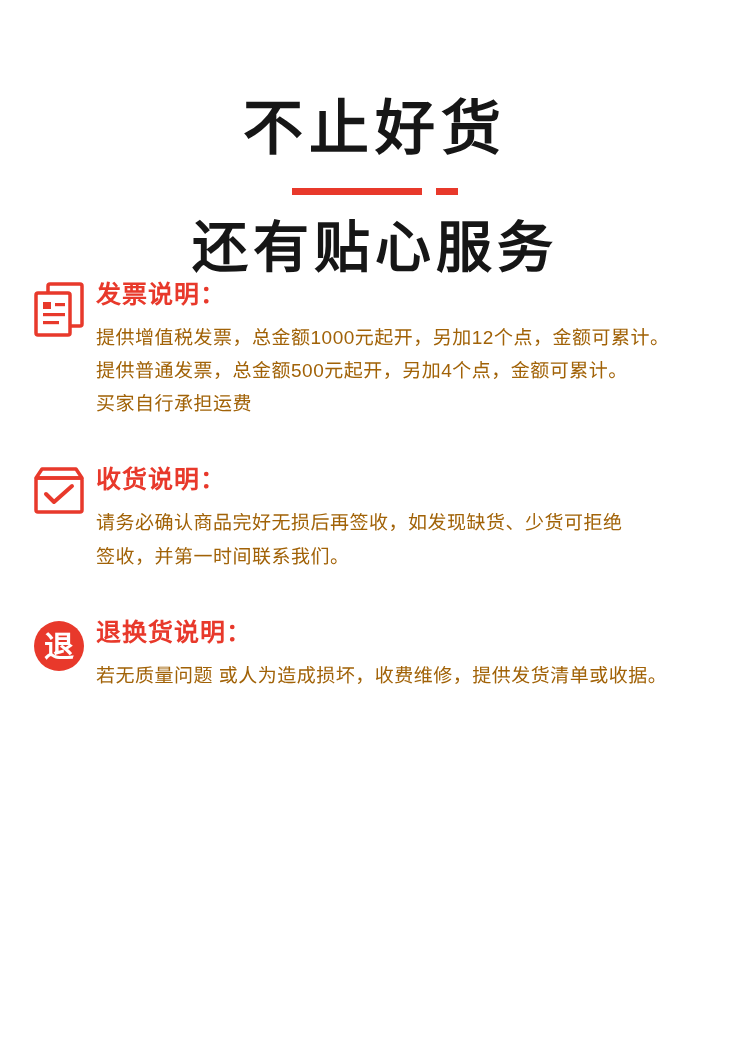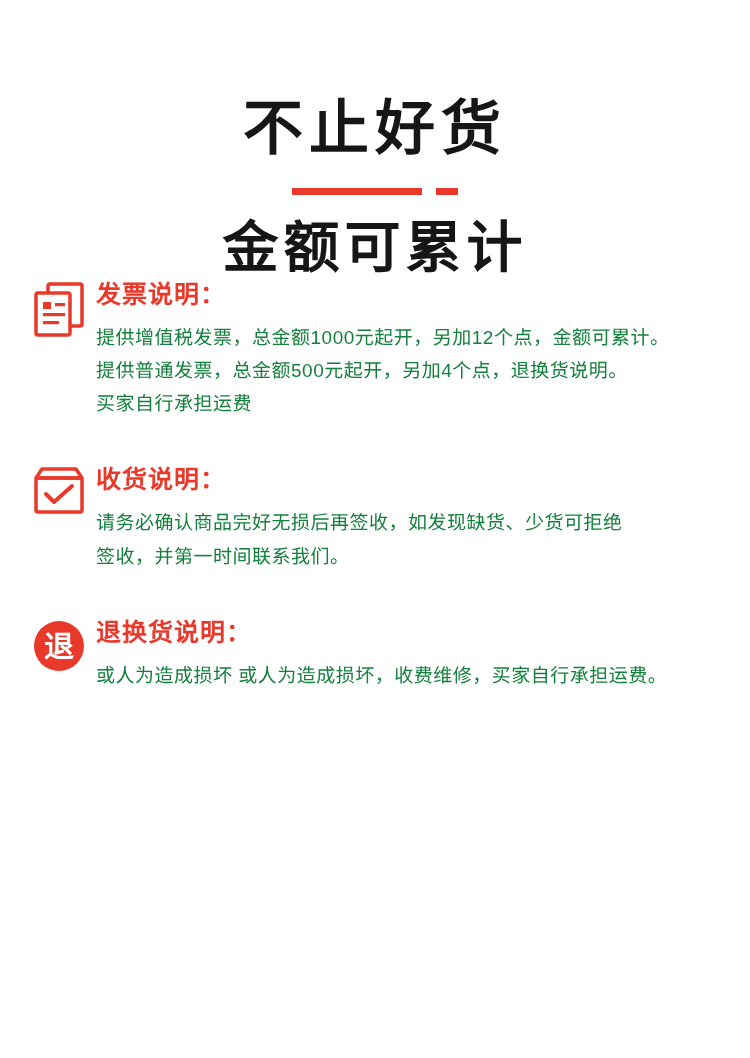--- a/index.html
+++ b/index.html
@@ -83,58 +83,58 @@
   .sec-title {
     color: #e8392b;
     font-size: 25px;
     font-weight: 700;
     letter-spacing: 1px;
     margin-bottom: 12px;
     line-height: 1.2;
   }
   .sec-line {
     font-size: 19px;
-    color: #15803d;
+    color: #a16207;
     line-height: 1.75;
     letter-spacing: 0.5px;
   }
 
   svg { display: block; }
 </style>
 </head>
 <body>
 
 <div class="page">
 
   <div class="heading">
     <div class="heading-main">不止好货</div>
     <div class="divider">
       <span class="bar-long"></span>
       <span class="bar-short"></span>
     </div>
-    <div class="heading-sub">金额可累计</div>
+    <div class="heading-sub">还有贴心服务</div>
   </div>
 
   <div class="sections">
 
     <div class="section">
       <div class="icon-wrap">
         <svg width="52" height="58" viewBox="0 0 52 58">
           <rect x="15" y="3" width="34" height="42" rx="2" fill="none" stroke="#e8392b" stroke-width="3.5"></rect>
           <rect x="3" y="12" width="34" height="42" rx="2" fill="#ffffff" stroke="#e8392b" stroke-width="3.5"></rect>
           <rect x="10" y="21" width="8" height="7" fill="#e8392b"></rect>
           <rect x="22" y="22" width="10" height="3.2" fill="#e8392b"></rect>
           <rect x="10" y="32" width="22" height="3.2" fill="#e8392b"></rect>
           <rect x="10" y="40" width="16" height="3.2" fill="#e8392b"></rect>
         </svg>
       </div>
       <div class="sec-body">
         <div class="sec-title">发票说明：</div>
         <div class="sec-line">提供增值税发票，总金额1000元起开，另加12个点，金额可累计。</div>
-        <div class="sec-line">提供普通发票，总金额500元起开，另加4个点，退换货说明。</div>
+        <div class="sec-line">提供普通发票，总金额500元起开，另加4个点，金额可累计。</div>
         <div class="sec-line">买家自行承担运费</div>
       </div>
     </div>
 
     <div class="section">
       <div class="icon-wrap">
         <svg width="54" height="52" viewBox="0 0 54 52">
           <path d="M4 12 L10 3 L44 3 L50 12 Z" fill="none" stroke="#e8392b" stroke-width="3.5" stroke-linejoin="round"></path>
           <rect x="4" y="12" width="46" height="34" rx="2" fill="none" stroke="#e8392b" stroke-width="3.5"></rect>
           <path d="M14 28 L22 36 L40 20" fill="none" stroke="#e8392b" stroke-width="4" stroke-linecap="round" stroke-linejoin="round"></path>
@@ -149,18 +149,18 @@
 
     <div class="section">
       <div class="icon-wrap">
         <svg width="54" height="54" viewBox="0 0 54 54">
           <circle cx="27" cy="27" r="25" fill="#e8392b"></circle>
           <text x="27" y="38" text-anchor="middle" font-family="Liberation Sans, DejaVu Sans, sans-serif" font-size="30" font-weight="700" fill="#ffffff">退</text>
         </svg>
       </div>
       <div class="sec-body">
         <div class="sec-title">退换货说明：</div>
-        <div class="sec-line">或人为造成损坏 或人为造成损坏，收费维修，买家自行承担运费。</div>
+        <div class="sec-line">若无质量问题 或人为造成损坏，收费维修，提供发货清单或收据。</div>
       </div>
     </div>
 
   </div>
 </div>
 
 </body></html>

